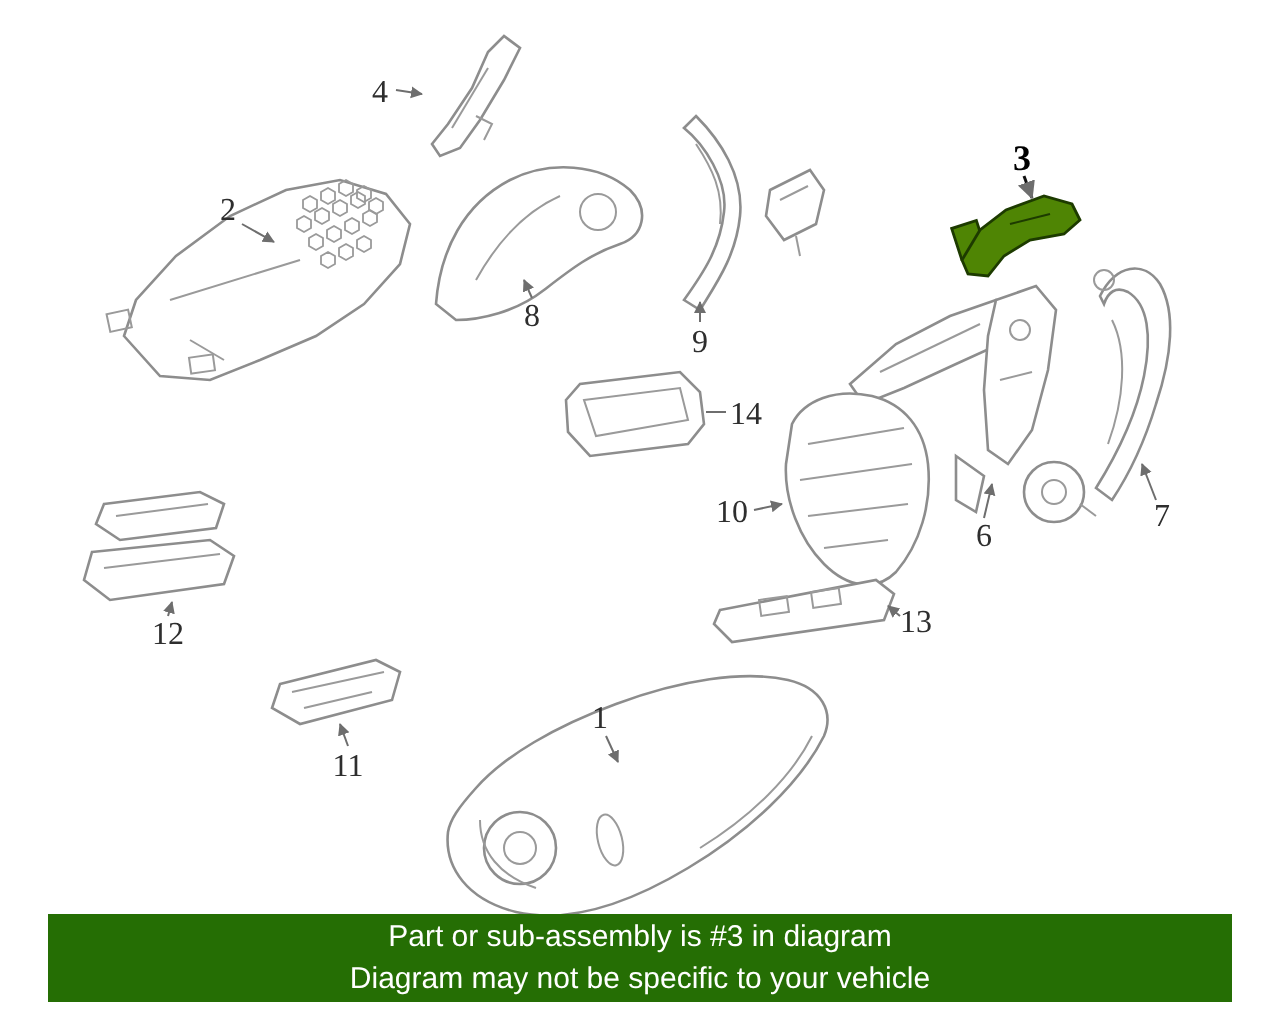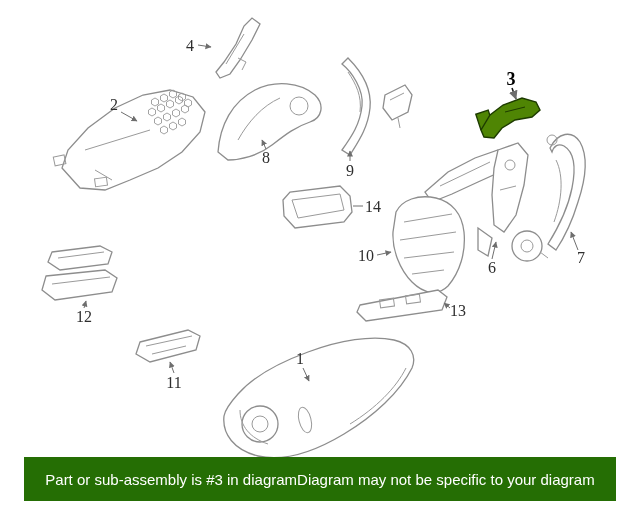--- a/index.html
+++ b/index.html
@@ -7,21 +7,21 @@
          font-family:"Liberation Sans", sans-serif;}
   #stage svg{position:absolute;top:0;left:0;}
   .part{stroke:#8d8d8d;stroke-width:1.3;fill:#ffffff;}
   .inner{stroke:#9a9a9a;stroke-width:1;fill:none;}
   .hexline{stroke:#9a9a9a;stroke-width:0.9;fill:none;}
   .ld{stroke:#6e6e6e;stroke-width:1;fill:none;}
   .ld3{stroke:#111111;stroke-width:1.5;fill:none;}
   text.lbl{fill:#2e2e2e;font-family:"Liberation Serif", serif;font-size:16px;}
   text.lbl3{fill:#000000;font-family:"Liberation Serif", serif;font-size:18px;font-weight:bold;}
   #banner{position:absolute;left:24px;top:457px;width:592px;height:44px;background:#256e04;
-          color:#ffffff;display:flex;flex-direction:row;align-items:center;justify-content:center;
+          color:#ffffff;display:flex;flex-direction:column;align-items:center;justify-content:center;
           font-size:15px;line-height:21px;text-align:right;}
 </style>
 </head>
 <body>
 
 <div id="stage">
   <svg width="640" height="512" viewBox="0 0 640 512">
     <defs>
       <marker id="arw" markerWidth="7" markerHeight="7" refX="5.5" refY="3" orient="auto">
         <path d="M0,0 L6,3 L0,6 Z" fill="#6e6e6e"></path>
@@ -171,15 +171,15 @@
       <text class="lbl" x="366" y="261" text-anchor="middle">10</text>
       <text class="lbl" x="174" y="388" text-anchor="middle">11</text>
       <text class="lbl" x="84" y="322" text-anchor="middle">12</text>
       <text class="lbl" x="458" y="316" text-anchor="middle">13</text>
       <text class="lbl" x="373" y="212" text-anchor="middle">14</text>
     </g>
   </svg>
 
   <div id="banner">
     <div>Part or sub-assembly is #3 in diagram</div>
-    <div>Diagram may not be specific to your diagram</div>
+    <div>Diagram may not be specific to your vehicle</div>
   </div>
 </div>
 
 </body></html>

